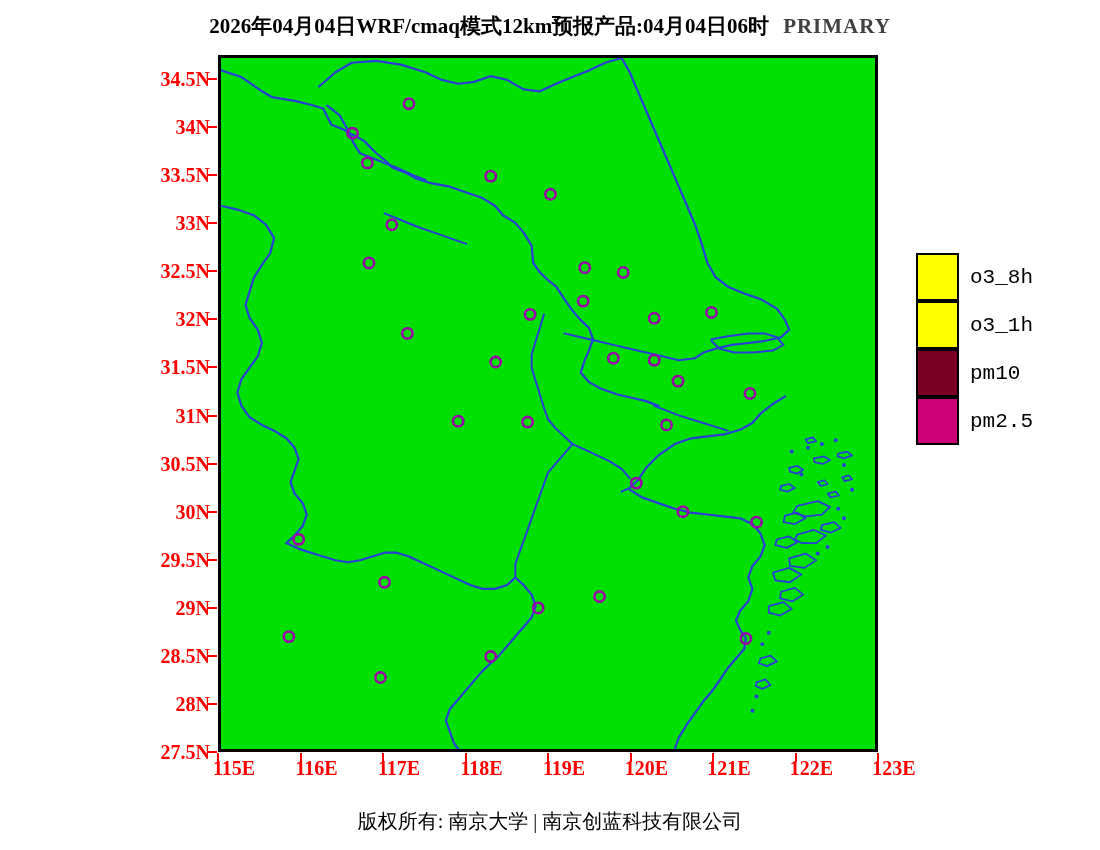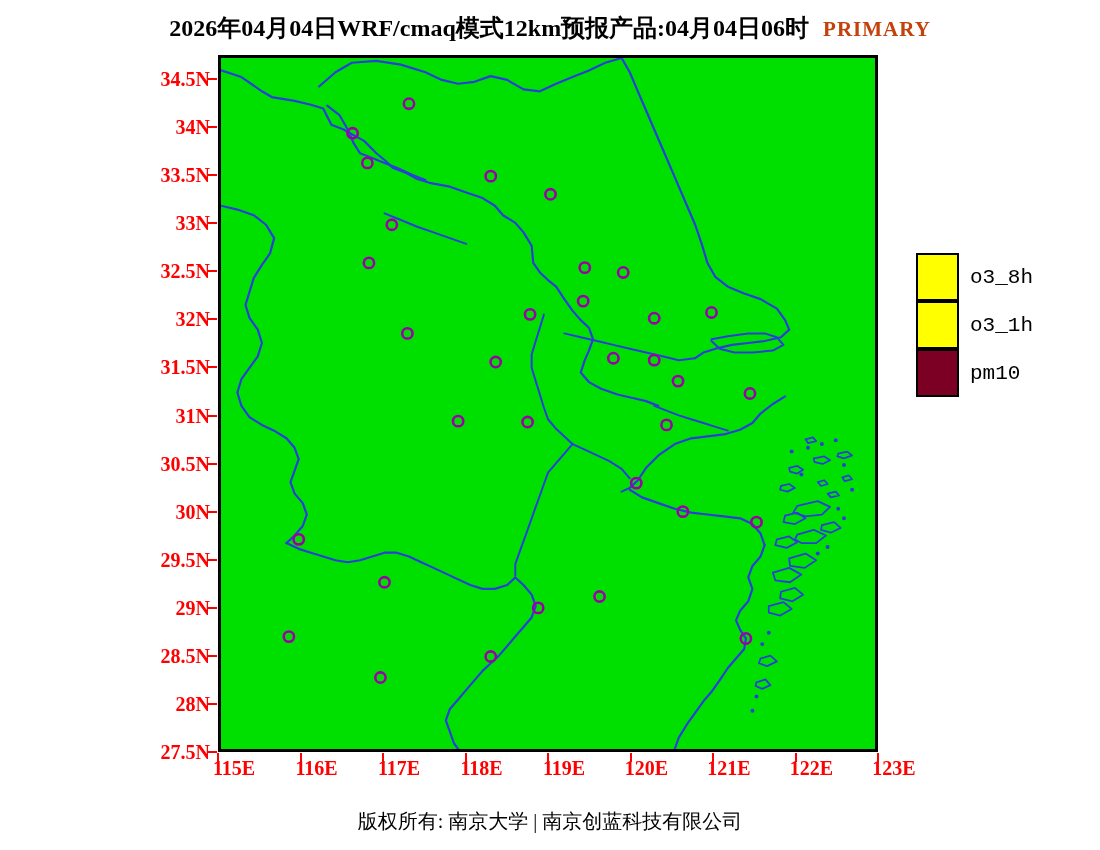--- a/index.html
+++ b/index.html
@@ -19,30 +19,30 @@
   #title-bar {
     position: absolute;
     left: 0;
     top: 12px;
     width: 1100px;
     text-align: center;
     white-space: nowrap;
   }
   #title-main {
     font-family: "Liberation Serif", "DejaVu Serif", serif;
-    font-size: 24px;
+    font-size: 21px;
     font-weight: bold;
     color: #000000;
     letter-spacing: 0px;
   }
   #title-primary {
     font-family: "Liberation Serif", "DejaVu Serif", serif;
     font-size: 21px;
     font-weight: bold;
-    color: #c2410c;
+    color: #404040;
     margin-left: 14px;
     letter-spacing: 1px;
   }
 
   
   #plot-frame {
     position: absolute;
     left: 218px;
     top: 55px;
     width: 660px;
@@ -357,15 +357,19 @@
       <div class="legend-text">o3_8h</div>
     </div>
     <div class="legend-row">
       <div class="legend-swatch" style="background: rgb(255, 255, 0);"></div>
       <div class="legend-text">o3_1h</div>
     </div>
     <div class="legend-row">
       <div class="legend-swatch" style="background: rgb(123, 0, 35);"></div>
       <div class="legend-text">pm10</div>
     </div>
+    <div class="legend-row">
+      <div class="legend-swatch" style="background: rgb(204, 0, 119);"></div>
+      <div class="legend-text">pm2.5</div>
+    </div>
   </div>
 
 <div id="footer">版权所有: 南京大学 | 南京创蓝科技有限公司</div>
 
 </body></html>

